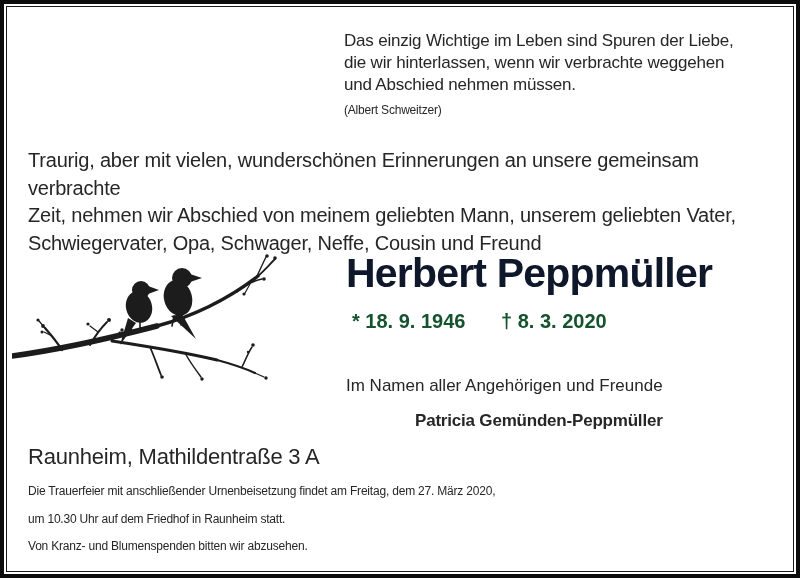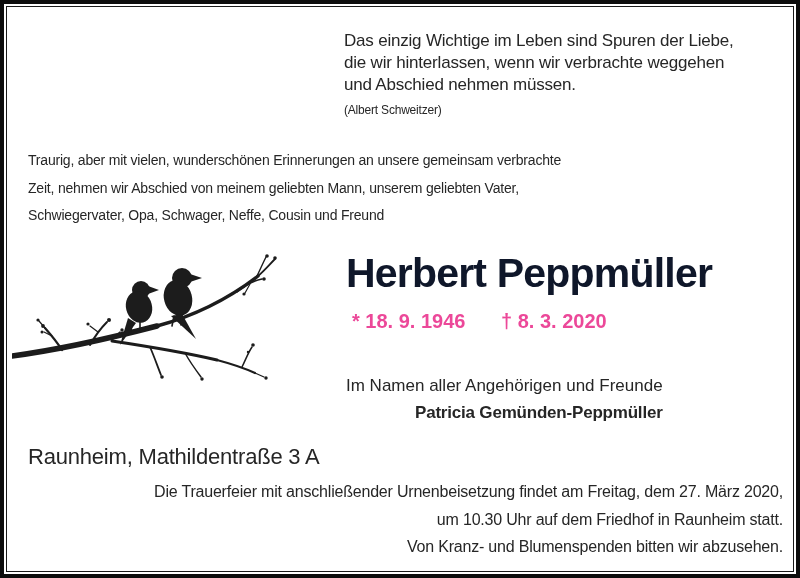--- a/index.html
+++ b/index.html
@@ -29,21 +29,21 @@
     line-height: 22px;
     letter-spacing: -0.2px;
   }
   .quote-text { white-space: pre-line; }
   .quote-attr { margin-top: 3px; font-size: 12px; }
   .intro {
     position: absolute;
     left: 24px;
     top: 143px;
     width: 750px;
-    font-size: 14px;
+    font-size: 20px;
     line-height: 27.5px;
     letter-spacing: -0.2px;
     white-space: pre-line;
   }
   .birds {
     position: absolute;
     left: 8px;
     top: 240px;
     width: 304px;
     height: 180px;
@@ -57,50 +57,49 @@
     color: #0f172a;
     letter-spacing: -0.8px;
     white-space: nowrap;
   }
   .dates {
     position: absolute;
     left: 348px;
     top: 306px;
     font-size: 20px;
     font-weight: bold;
-    color: #ec4899;
+    color: #14532d;
     white-space: nowrap;
   }
   .dates .death { margin-left: 30px; }
   .mourners {
     position: absolute;
     left: 342px;
     top: 368px;
     font-size: 17px;
     line-height: 27px;
     text-align: right;
   }
-  .mourner-name { font-weight: bold; letter-spacing: -0.2px; }
+  .mourner-name { font-weight: bold; letter-spacing: -0.2px; margin-top: 8px; }
   .address {
     position: absolute;
     left: 24px;
     top: 440px;
     font-size: 22px;
     letter-spacing: -0.2px;
   }
   .funeral {
     position: absolute;
     left: 24px;
     top: 474px;
     width: 755px;
-    font-size: 16px;
+    font-size: 12px;
     line-height: 27.5px;
     letter-spacing: -0.2px;
     white-space: pre-line;
-    text-align: right;
   }
 </style>
 </head>
 <body>
 
 <div class="notice">
   <div class="frame-inner"></div>
 
   <div class="quote">
     <div class="quote-text">Das einzig Wichtige im Leben sind Spuren der Liebe,

